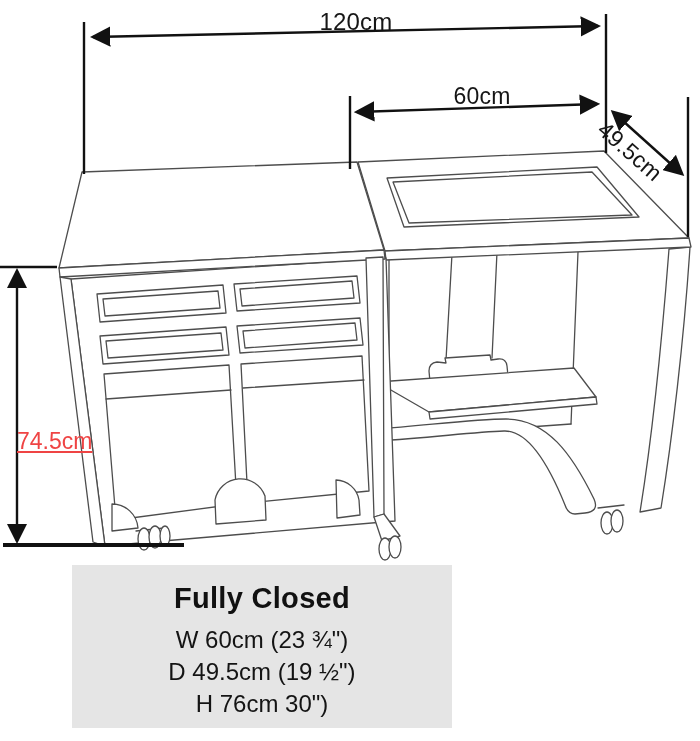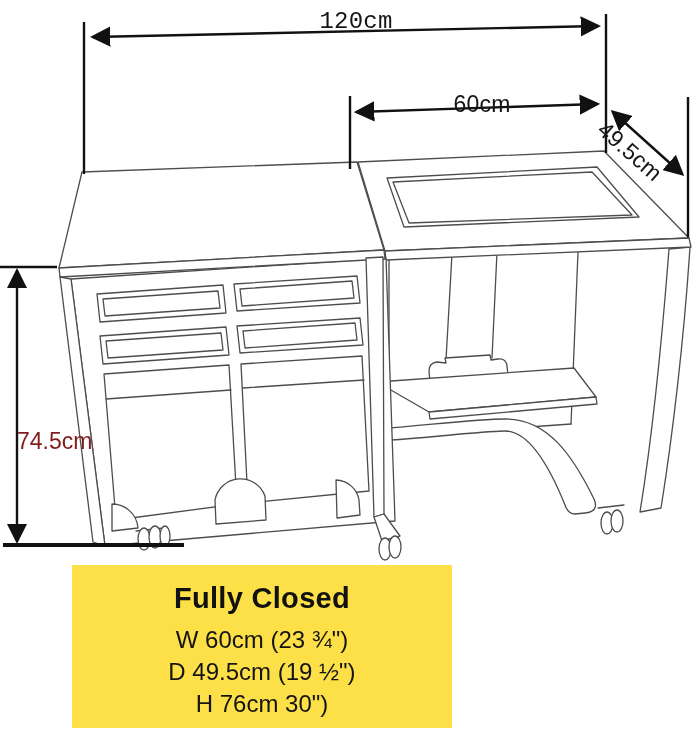--- a/index.html
+++ b/index.html
@@ -5,29 +5,29 @@
   html,body { margin:0; padding:0; background:#ffffff; }
   .stage {
     position:relative; width:700px; height:741px; background:#ffffff;
     font-family:"Liberation Sans", sans-serif; overflow:hidden; color:#1a1a1a;
   }
   .stage svg { position:absolute; left:0; top:0; }
   .dim-label {
     position:absolute; font-size:23px; color:#161616; white-space:nowrap;
     line-height:1.05; letter-spacing:0.2px;
   }
-  .dim-label.big { font-size:24px;font-family:Liberation Mono, monospace; }
+  .dim-label.big { font-size:24px; }
   .dim-label.center { text-align:center; }
   .dim-label.rot {
     transform:rotate(41deg); transform-origin:left top;
   }
-  .height-label { position:absolute; left:17px; top:426px; font-size:23px; line-height:31px; color:#7f1d1d; }
+  .height-label { position:absolute; left:17px; top:426px; font-size:23px; line-height:31px; color:#ef4444;text-decoration:underline; }
   .info-box {
     position:absolute; left:72px; top:565px; width:380px; height:163px;
-    background:#fde047; text-align:center; box-sizing:border-box; padding-top:17px;
+    background:#e5e5e5; text-align:center; box-sizing:border-box; padding-top:17px;
   }
   .info-title { font-size:29px; font-weight:bold; color:#111; letter-spacing:0.3px; }
   .info-line  { font-size:24px; color:#141414; line-height:32px; }
   .info-lines { margin-top:9px; }
 </style>
 </head>
 <body>
 
 <div class="stage">
 
@@ -135,21 +135,21 @@
       <g>
         <line x1="0" y1="267" x2="57" y2="267"></line>
         <line x1="17" y1="271" x2="17" y2="541" marker-start="url(#ah)" marker-end="url(#ah)"></line>
         <line x1="3" y1="545" x2="184" y2="545" stroke-width="4"></line>
       </g>
     </g>
   </svg>
 
   <div class="dim-label big center" style="left:299px; top:9px; width:114px;">120cm</div>
 
-  <div class="dim-label center" style="left:432px; top:92px; width:100px;">60cm</div>
+  <div class="dim-label center" style="left:432px; top:84px; width:100px;">60cm</div>
 
   <div class="dim-label rot" style="left:609px; top:117px;">49.5cm</div>
 
   <div class="height-label">
     <div>74.5cm</div>
   </div>
 
   <div class="info-box">
     <div class="info-title">Fully Closed</div>
     <div class="info-lines">

